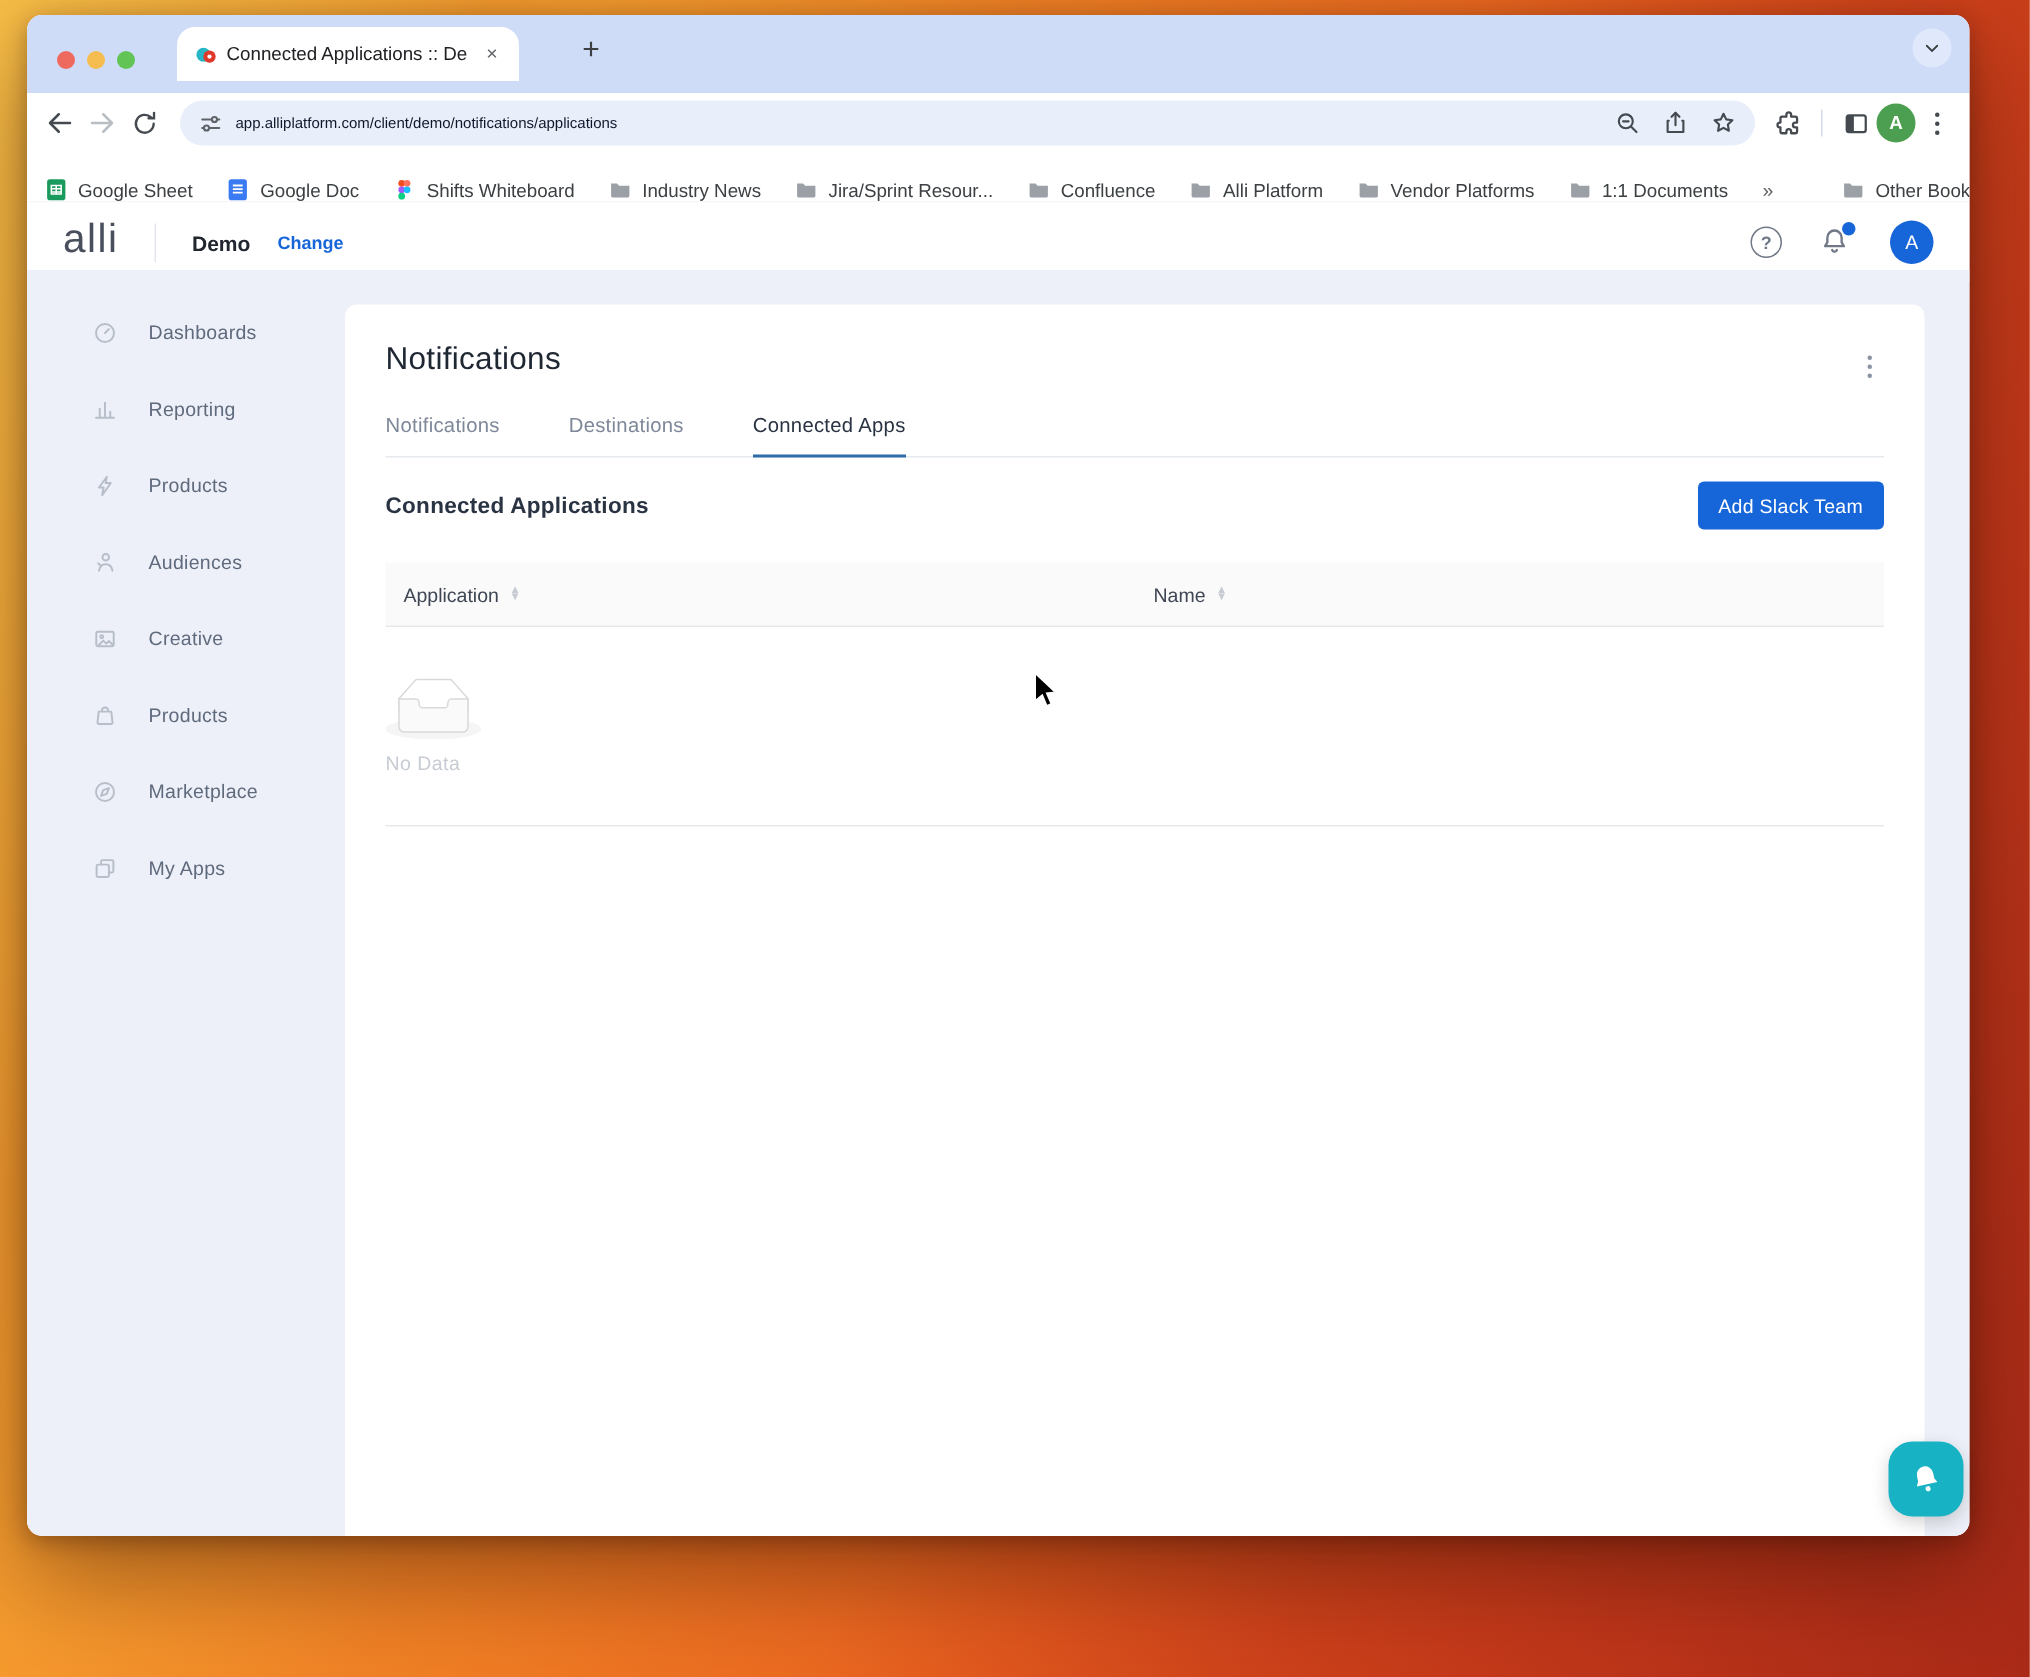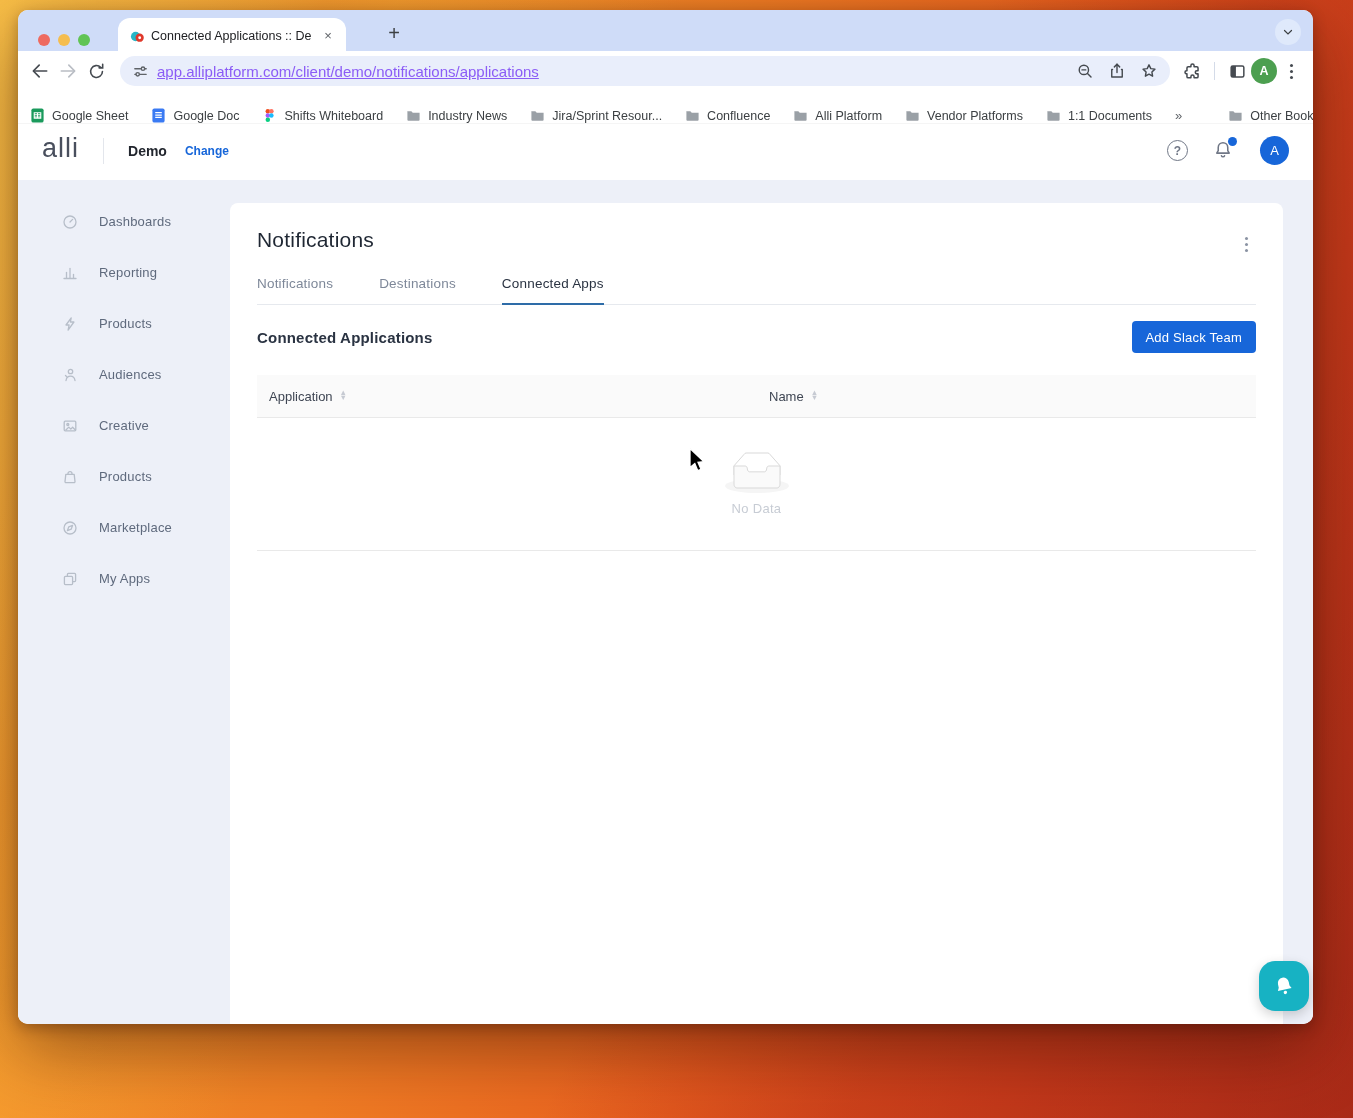--- a/index.html
+++ b/index.html
@@ -11,41 +11,41 @@
       linear-gradient(112deg, rgba(250,200,80,.55) 0%, rgba(250,200,80,0) 18%, rgba(250,170,50,.35) 22%, rgba(250,170,50,0) 38%, rgba(200,60,25,.0) 55%, rgba(170,35,20,.35) 72%, rgba(150,30,18,.45) 100%),
       linear-gradient(112deg, #f8b43c 0%, #f49a2e 20%, #f07d24 42%, #e95f1f 62%, #d8471e 80%, #b9341c 100%);
     background-color:#e2661f;
   }
 
   
   .window { position:absolute; left:18px; top:10px; width:1295px; height:1014px;
     border-radius:10px; overflow:hidden; background:#fff;
     box-shadow:0 24px 70px rgba(40,10,0,.45), 0 4px 14px rgba(40,10,0,.3); }
 
-  .tabstrip { height:41px; background:#cfdcf8; position:relative; }
+  .tabstrip { height:52px; background:#cfdcf8; position:relative; }
   .traffic { position:absolute; left:20px; top:24px; display:flex; gap:8px; }
   .traffic span { width:12px; height:12px; border-radius:50%; display:block; }
   .t-close{ background:#ee6a5f; } .t-min{ background:#f5bd4f; } .t-zoom{ background:#61c454; }
 
   .tab { position:absolute; left:100px; top:8px; width:228px; height:36px; background:#fff;
     border-radius:12px 12px 0 0; display:flex; align-items:center; padding:0 10px 0 12px; }
   .tab-title { font-size:12.5px; color:#202124; white-space:nowrap; overflow:hidden; flex:1; margin:0 6px; }
   .tab-close { width:16px; height:16px; border-radius:50%; color:#5f6368; font-size:13px; line-height:15px; text-align:center; }
   .tab-close::before{ content:"×"; }
   .newtab { position:absolute; left:362px; top:10px; width:28px; height:28px; border-radius:50%;
     color:#3c4043; font-size:20px; line-height:26px; text-align:center; }
   .newtab::before{ content:"+"; }
   .tabsearch { position:absolute; right:12px; top:9px; width:26px; height:26px; border-radius:50%;
     background:#dfe9fb; display:flex; align-items:center; justify-content:center; }
 
   .toolbar { height:40px; background:#fff; display:flex; align-items:center; padding:0 8px; }
   .tool-btn { width:28px; height:28px; display:flex; align-items:center; justify-content:center; border-radius:50%; flex:none; }
   .omnibox { flex:1; height:30px; margin:0 8px 0 10px; background:#e9eefb; border-radius:15px;
     display:flex; align-items:center; padding:0 12px; min-width:0; }
-  .url-text { font-size:15px; color:#8b5cf6; margin-left:8px; white-space:nowrap; overflow:hidden; flex:1;text-decoration:underline; }
+  .url-text { font-size:10px; color:#0f172a; margin-left:8px; white-space:nowrap; overflow:hidden; flex:1; }
   .omni-icons { display:flex; align-items:center; gap:14px; margin-left:8px; }
   .tb-divider { width:1px; height:18px; background:#d4dbe8; margin:0 8px; flex:none; }
   .avatar-chrome { width:26px; height:26px; border-radius:50%; background:#4c9f50; color:#fff;
     font-size:12.5px; font-weight:700; display:flex; align-items:center; justify-content:center; flex:none; }
 
   .bookmarks { height:33px; background:#fff; display:flex; align-items:flex-end; padding:0 12px; gap:23px;
     border-bottom:1px solid rgba(0,0,0,.04); }
   .bm { display:flex; align-items:center; gap:7px; font-size:12.5px; color:#3c4043; white-space:nowrap; }
   .bm-overflow { margin-left:auto; color:#5f6368; font-size:13px; }
   .bm-sep { width:1px; height:18px; background:#dadce0; }
@@ -88,21 +88,21 @@
   .section-title { font-size:15px; font-weight:700; color:#2a3342; letter-spacing:.2px; }
   .btn-primary { margin-left:auto; height:32px; padding:0 14px; background:#1766d9; color:#fff;
     font-size:13px; border:none; border-radius:4px; font-family:inherit; letter-spacing:.2px; }
 
   .table { margin-top:22px; }
   .thead { height:43px; background:#fafafa; border-bottom:1px solid #e9e9e9; display:flex; align-items:center; }
   .th { display:flex; align-items:center; gap:7px; font-size:13px; font-weight:400; color:#3f4653; }
   .th-app { width:512px; padding-left:12px; }
   .sort { display:flex; flex-direction:column; line-height:.62; font-size:7.5px; color:#c6cad2; }
   .tbody-empty { height:133px; border-bottom:1px solid #e9e9e9; display:flex; flex-direction:column;
-    align-items:center; justify-content:center; gap:8px; }
+    justify-content:center; gap:8px; }
   .nodata-text { font-size:13px; color:#c7ccd4; letter-spacing:.3px; }
 
   .chat-fab { position:absolute; left:1259px; top:961px; width:50px; height:50px; border-radius:16px;
     background:#17b2c3; display:flex; align-items:center; justify-content:center;
     box-shadow:0 4px 12px rgba(0,0,0,.18); }
 
   .cursor { position:absolute; left:688px; top:447px; z-index:50; }
 </style>
 </head>
 <body>

